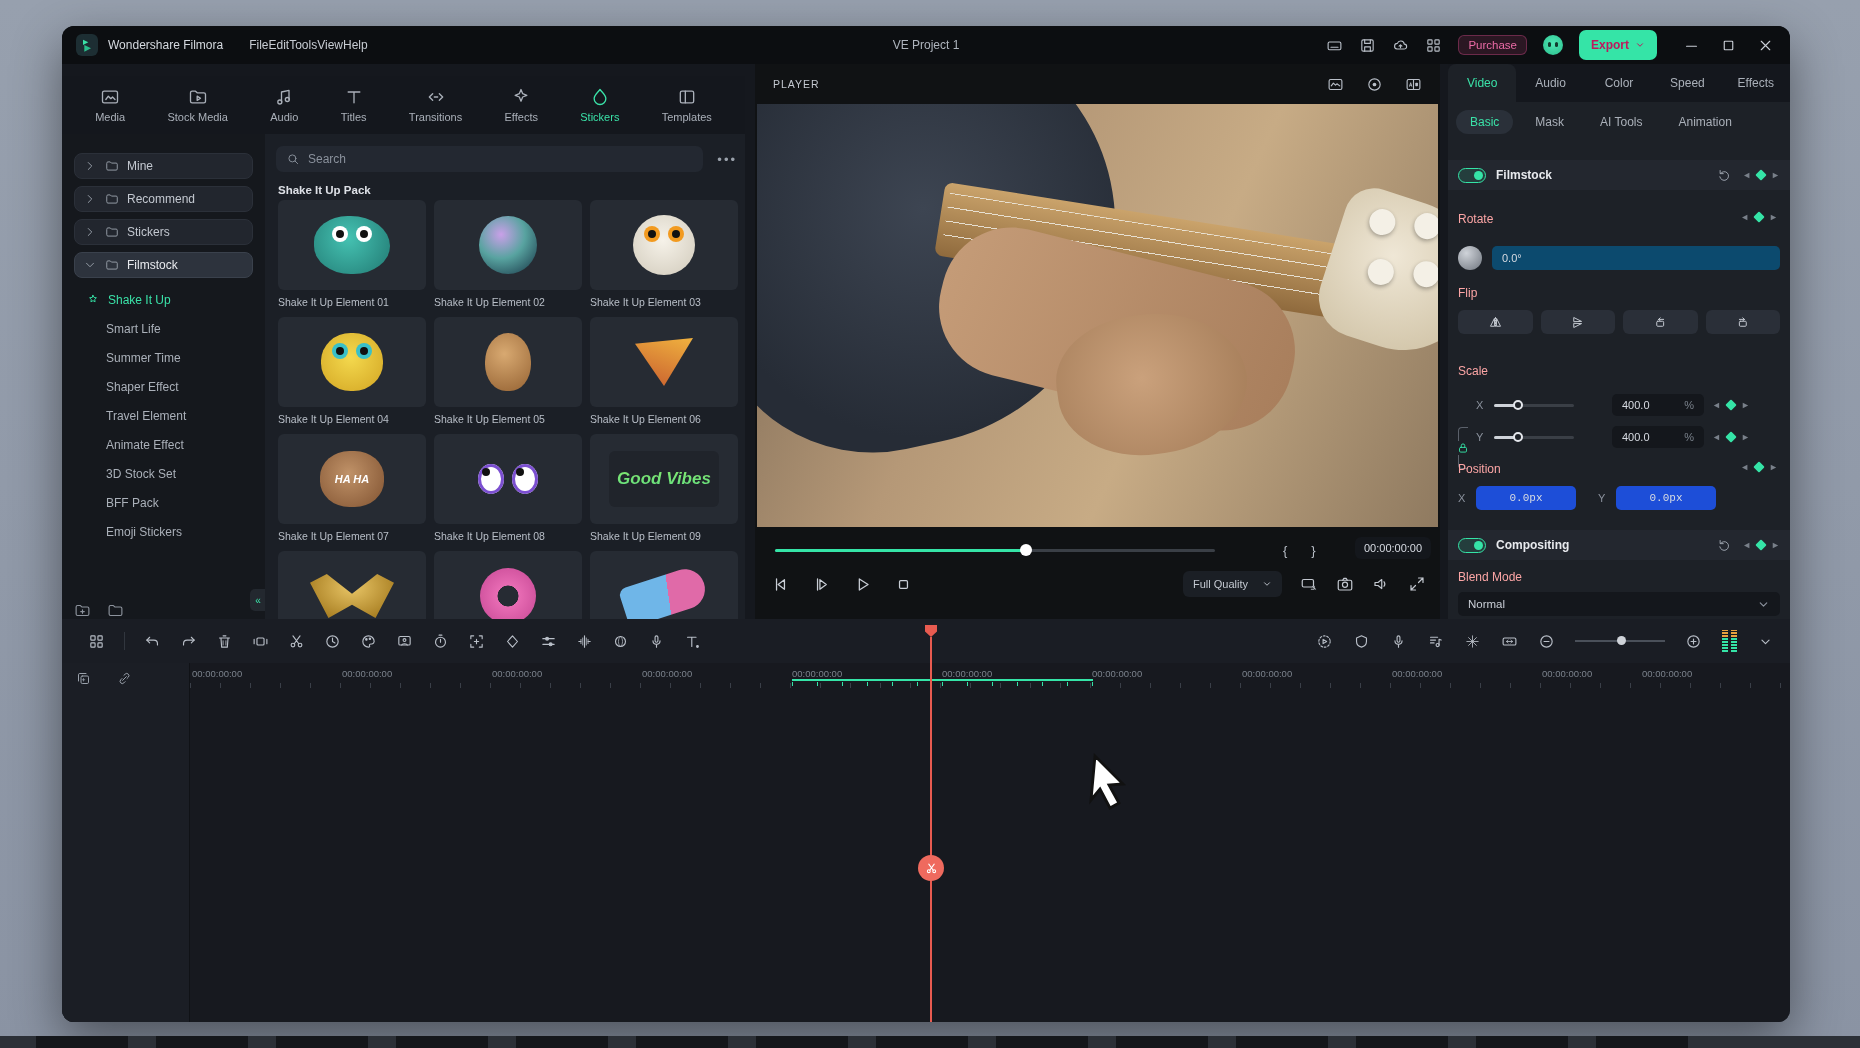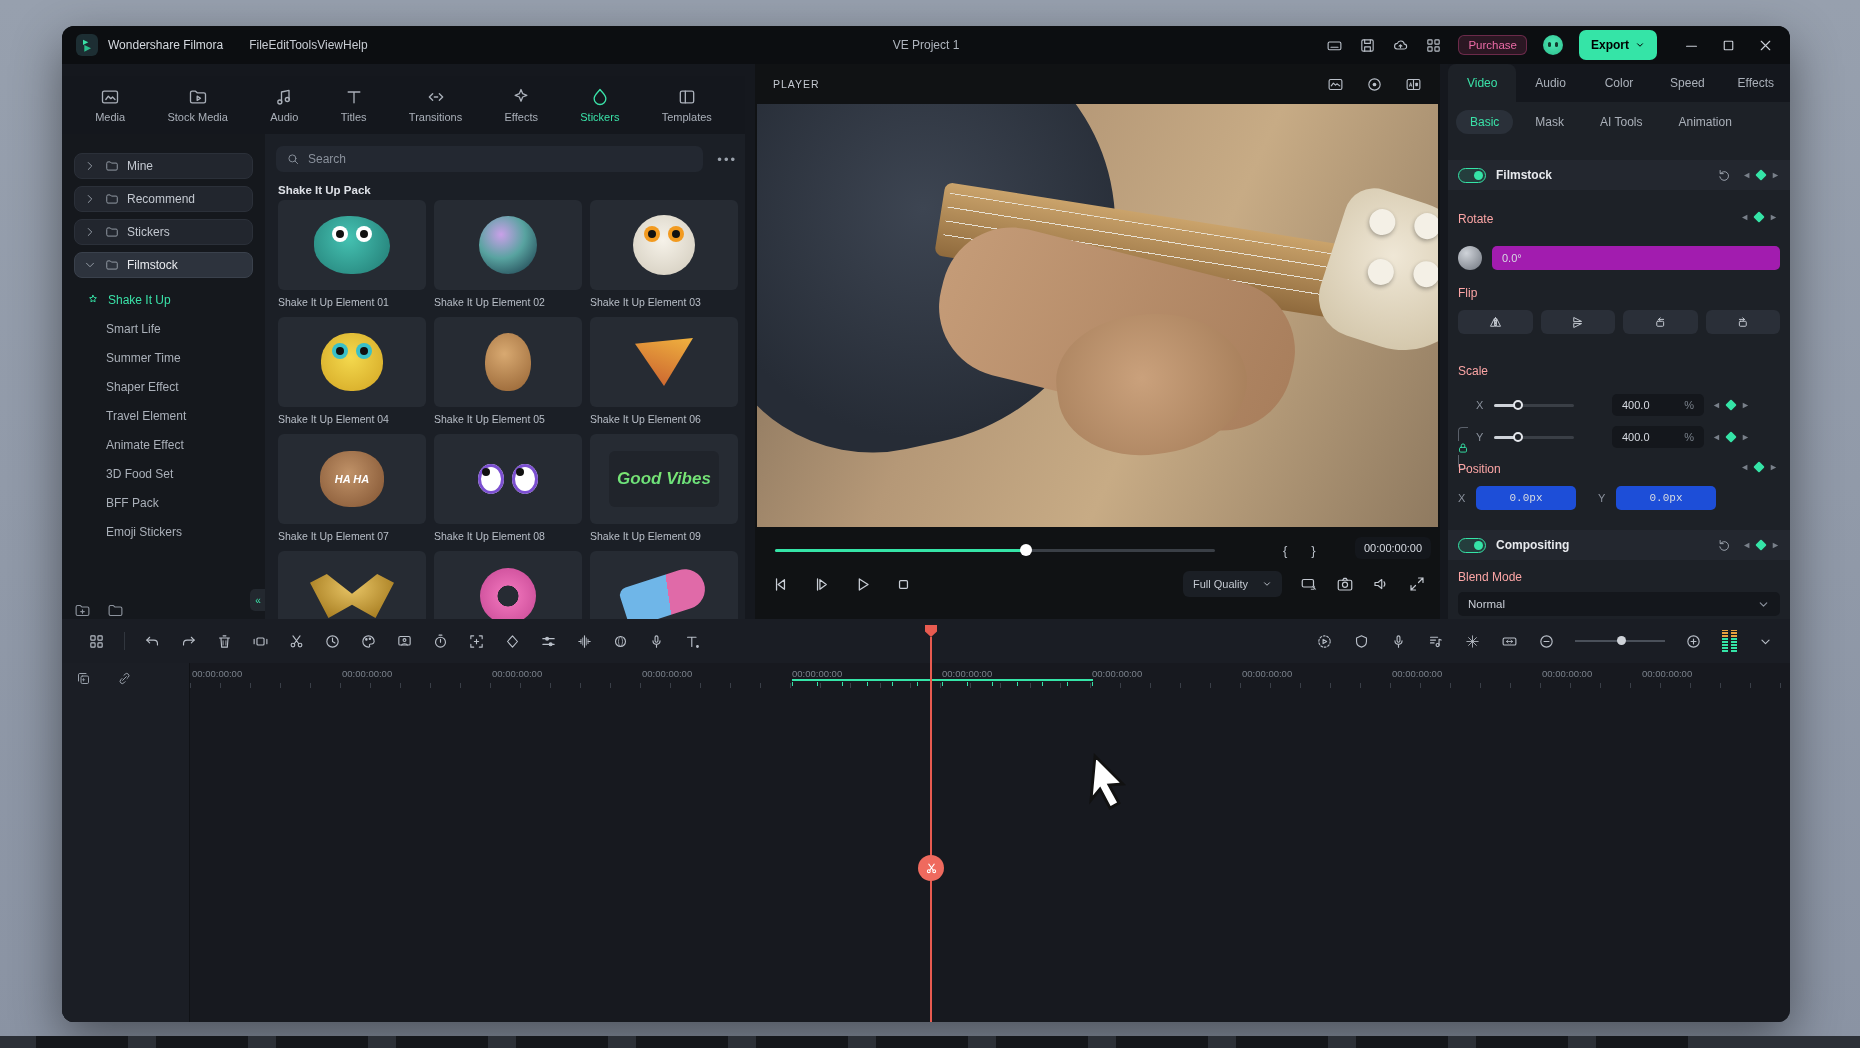--- a/index.html
+++ b/index.html
@@ -14,21 +14,21 @@
   .app-name { color:#d6dae0; font-size:12px; margin-right:26px; white-space:nowrap; }
   .menus { display:flex; color:#c7ccd3; font-size:12px; }
   .menus span { cursor:default; }
   .tb-center { position:absolute; left:50%; transform:translateX(-50%); color:#aeb4bd; font-size:12px; }
   .tb-right { position:absolute; right:10px; display:flex; align-items:center; gap:16px; color:#b9bfc8; }
   .tb-ic { width:17px; height:17px; }
   .purchase { background:rgba(232,80,150,.14); border:1px solid rgba(232,80,150,.35); color:#ec6ba6; font-size:11.5px; padding:3px 9px; border-radius:6px; }
   .avatar { width:20px; height:20px; border-radius:50%; background:radial-gradient(circle at 50% 42%,#4fe9b5,#2bbd8c); position:relative; }
   .avatar::before,.avatar::after { content:""; position:absolute; top:7px; width:3px; height:5px; border-radius:2px; background:#123c2e; }
   .avatar::before { left:5px; } .avatar::after { right:5px; }
-  .export-btn { background:#35e4a7; color:#000000; font-size:12px; font-weight:bold; padding:8px 12px; border-radius:7px; display:flex; align-items:center; gap:6px; }
+  .export-btn { background:#35e4a7; color:#be185d; font-size:12px; font-weight:bold; padding:8px 12px; border-radius:7px; display:flex; align-items:center; gap:6px; }
   .win-ctrl { display:flex; gap:20px; color:#c9ced6; font-size:13px; margin-left:10px; margin-right:6px; }
 
   
   .left-panel { position:absolute; left:0; top:50px; width:683px; height:555px; background:#1b1f26; }
   .media-tabs { position:absolute; left:0; top:0; width:683px; height:58px; background:#14171d; display:flex; align-items:center; justify-content:space-around; padding:0 12px; }
   .mtab { display:flex; flex-direction:column; align-items:center; gap:4px; color:#aab0b9; font-size:11px; cursor:pointer; }
   .mtab .ic { width:20px; height:20px; }
   .mtab.active { color:#3ae2a8; }
   .left-body { position:absolute; left:0; top:58px; width:683px; height:497px; display:flex; }
   .sidebar { width:203px; height:100%; background:#15181d; position:relative; padding-top:12px; }
@@ -98,21 +98,21 @@
   .toggle::after { content:""; position:absolute; right:2px; top:2px; width:9px; height:9px; border-radius:50%; background:#35e4a7; }
   .secband .slabel { color:#e8eaee; font-size:12px; font-weight:bold; }
   .band-right { margin-left:auto; display:flex; align-items:center; gap:10px; color:#9aa1ab; }
   .band-right .ic { width:15px; height:15px; }
   .kf { display:flex; align-items:center; gap:6px; color:#79808a; font-size:9px; }
   .kf .dia { width:8px; height:8px; background:#35e4a7; transform:rotate(45deg); border-radius:1px; }
   .prow-label { position:absolute; color:#fca5a5; font-size:12px; }
   .kf-abs { position:absolute; }
   .rotate-row { position:absolute; left:10px; top:182px; width:322px; display:flex; align-items:center; gap:10px; }
   .knob { width:24px; height:24px; border-radius:50%; background:radial-gradient(circle at 35% 30%, #cfd3d9, #6f757e); flex:none; }
-  .val-input { flex:1; height:24px; background:#a21caf; border-radius:5px; display:flex; align-items:center; padding:0 10px; color:#d7dbe2; font-size:11px; }
+  .val-input { flex:1; height:24px; background:#0c4a6e; border-radius:5px; display:flex; align-items:center; padding:0 10px; color:#d7dbe2; font-size:11px; }
   .flip-btns { position:absolute; left:10px; top:246px; width:322px; display:flex; gap:8px; }
   .fbtn { flex:1; height:24px; background:#2a2f38; border-radius:6px; display:flex; align-items:center; justify-content:center; color:#c3c8d0; cursor:pointer; }
   .fbtn .ic { width:15px; height:15px; }
   .axis-row { position:absolute; display:flex; align-items:center; gap:8px; }
   .axis-letter { color:#8a919c; font-size:11px; width:10px; }
   .slider { position:relative; width:80px; height:3px; background:#3a3f46; border-radius:2px; }
   .slider .sl-fill { position:absolute; left:0; top:0; height:3px; background:#cfd3d9; border-radius:2px; }
   .slider .sl-knob { position:absolute; top:-4px; width:10px; height:10px; border:2px solid #e4e7ec; background:#1d2127; border-radius:50%; }
   .num-box { width:92px; height:22px; background:#14171c; border-radius:5px; display:flex; align-items:center; justify-content:space-between; padding:0 10px; color:#d7dbe2; font-size:11px; }
   .num-box .unit { color:#79808a; }
@@ -333,21 +333,21 @@
             <div class="schild">
               <span>Shaper Effect</span>
             </div>
             <div class="schild">
               <span>Travel Element</span>
             </div>
             <div class="schild">
               <span>Animate Effect</span>
             </div>
             <div class="schild">
-              <span>3D Food Set</span>
+              <span>3D Stock Set</span>
             </div>
             <div class="schild">
               <span>BFF Pack</span>
             </div>
             <div class="schild">
               <span>Emoji Stickers</span>
             </div>
             <div class="sb-foot">
             <svg class="ic" viewBox="0 0 24 24">
                 <path d="M3 7a2 2 0 0 1 2-2h4l2 2h8a2 2 0 0 1 2 2v8a2 2 0 0 1-2 2H5a2 2 0 0 1-2-2z"></path>

